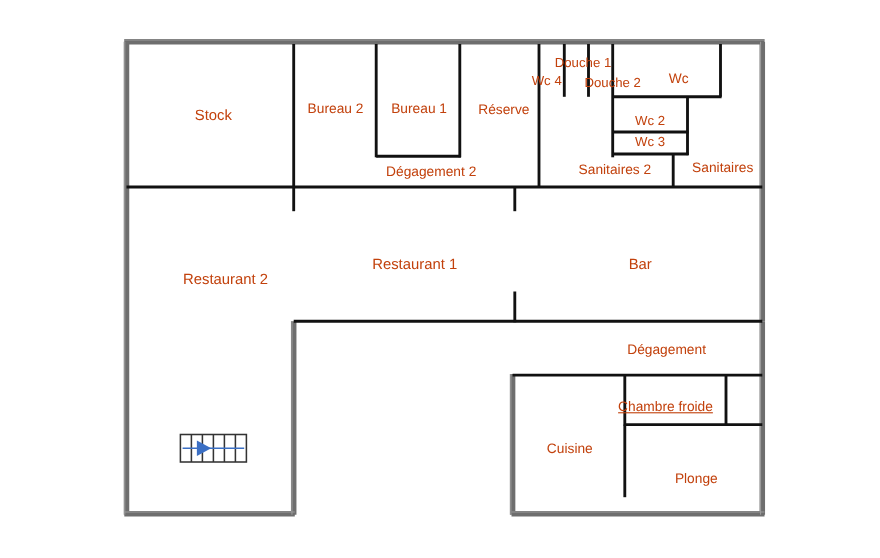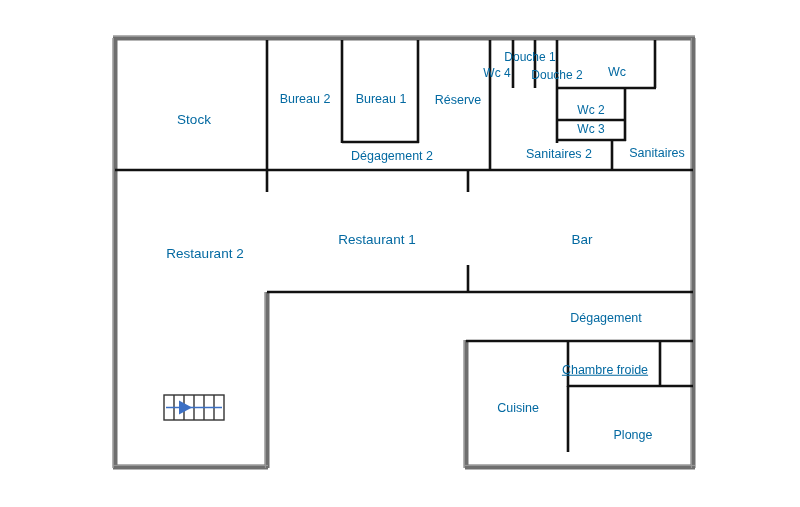--- a/index.html
+++ b/index.html
@@ -24,21 +24,21 @@
     position: absolute;
     left: 0;
     top: 0;
     width: 800px;
     height: 507px;
     display: block;
   }
   .room-label {
     position: absolute;
     font-family: "Liberation Sans", sans-serif;
-    color: #0369a1;
+    color: #c2410c;
     white-space: nowrap;
     transform: translate(-50%, -50%);
     line-height: 1;
     user-select: none;
   }
   .lbl-lg { font-size: 13.5px; }
   .lbl-md { font-size: 12.5px; }
   .lbl-sm { font-size: 12px; }
 </style>
 </head>
@@ -106,21 +106,21 @@
         <line x1="194" y1="395" x2="194" y2="420" stroke="#333333" stroke-width="1.4"></line>
         <line x1="204" y1="395" x2="204" y2="420" stroke="#333333" stroke-width="1.4"></line>
         <line x1="214" y1="395" x2="214" y2="420" stroke="#333333" stroke-width="1.4"></line>
         <line x1="166" y1="407.5" x2="222" y2="407.5" stroke="#3b6fc4" stroke-width="1.3"></line>
         <polygon points="179,400.5 192,407.5 179,414.5" fill="#3b6fc4"></polygon>
       </g>
 
   </svg>
 
   <div id="label-layer">
-      <div class="room-label lbl-lg" style="left: 194px; top: 120px;">Stock</div>
+      <div class="room-label lbl-lg" style="left: 194px; top: 105px;">Stock</div>
       <div class="room-label lbl-md" style="left: 305px; top: 99px;">Bureau 2</div>
       <div class="room-label lbl-md" style="left: 381px; top: 99px;">Bureau 1</div>
       <div class="room-label lbl-md" style="left: 458px; top: 100px;">Réserve</div>
       <div class="room-label lbl-md" style="left: 392px; top: 156px;">Dégagement 2</div>
       <div class="room-label lbl-sm" style="left: 497px; top: 73px;">Wc 4</div>
       <div class="room-label lbl-sm" style="left: 530px; top: 57px;">Douche 1</div>
       <div class="room-label lbl-sm" style="left: 557px; top: 75px;">Douche 2</div>
       <div class="room-label lbl-md" style="left: 617px; top: 72px;">Wc</div>
       <div class="room-label lbl-sm" style="left: 591px; top: 110px;">Wc 2</div>
       <div class="room-label lbl-sm" style="left: 591px; top: 129px;">Wc 3</div>

